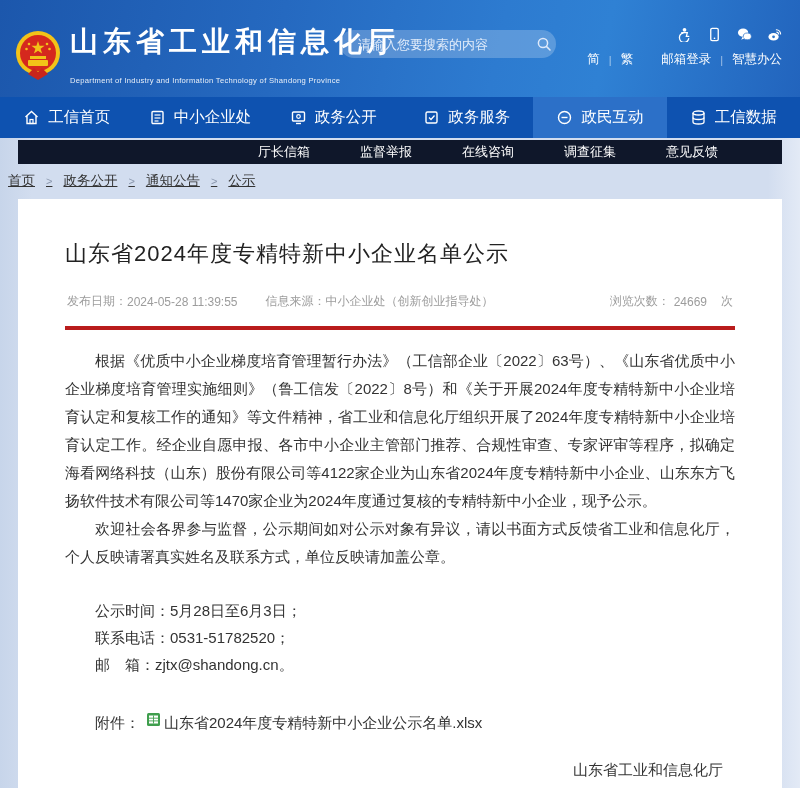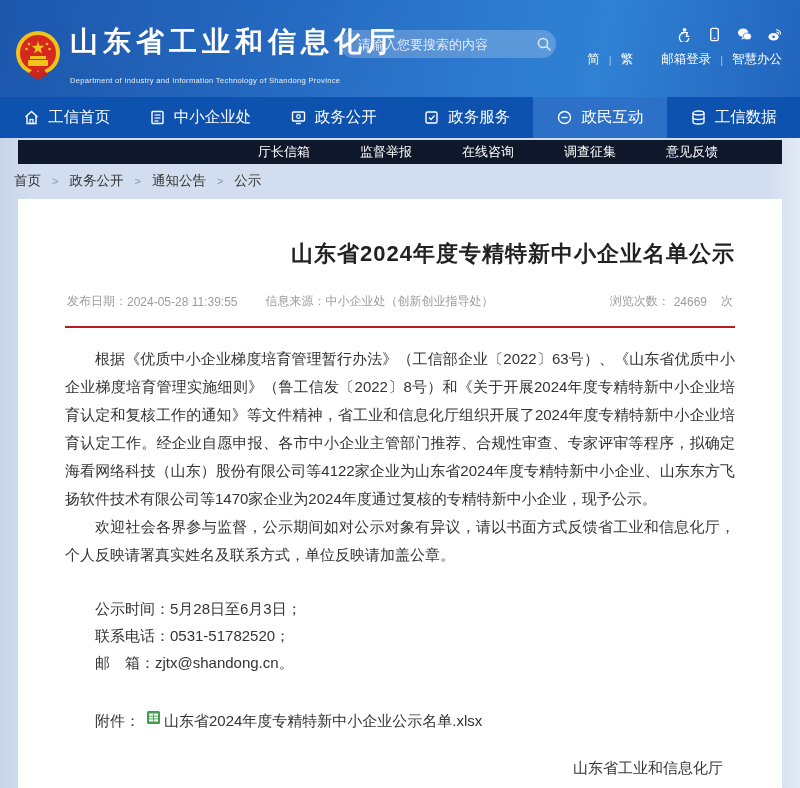--- a/index.html
+++ b/index.html
@@ -52,38 +52,38 @@
   
   .subnav {
     margin:2px 18px 0; height:24px; background:#0f172a;
     display:flex; align-items:center; justify-content:center;
   }
   .subnav-inner { display:flex; gap:50px; transform:translateX(88px); }
   .subnav-item { color:#fff; font-size:13px; cursor:pointer; white-space:nowrap; }
 
   
   .breadcrumb {
-    padding:8px 14px 9px; display:flex; align-items:center; gap:11px;
-    font-size:13.5px; color:#333;
+    padding:8px 8px 9px; display:flex; align-items:center; gap:11px;
+    font-size:13.5px; color:#333;text-decoration:underline;
   }
   .crumb { cursor:pointer; }
   .crumb-sep { color:#8a97ad; font-size:11px; }
 
   
   .card {
     margin:0 18px; background:#fff; min-height:590px;
     padding:28px 47px 40px;
   }
   .article-title {
-    text-align:right; font-size:22px; font-weight:bold; color:#222;
+    text-align:left; font-size:22px; font-weight:normal; color:#222;
     margin:12px 0 24px; letter-spacing:1px;
   }
   .meta {
     display:flex; align-items:center; font-size:12px; color:#9c9c9c;
-    padding:0 2px 16px; border-bottom:2px solid #b91c1c; white-space:nowrap;
+    padding:0 2px 16px; border-bottom:4px solid #b91c1c; white-space:nowrap;
   }
   .meta .m-gap { margin-right:28px; }
   .meta .m-views { margin-left:auto; }
   .meta .m-num { margin:0 14px 0 4px; }
 
   .body-text { margin-top:17px; font-size:15px; line-height:28px; color:#333; }
   .body-text p { margin:0; text-indent:2em; text-align:justify; }
 
   .contact { margin-top:26px; font-size:15px; color:#333; }
   .contact p { margin:0; text-indent:2em; line-height:27px; }

